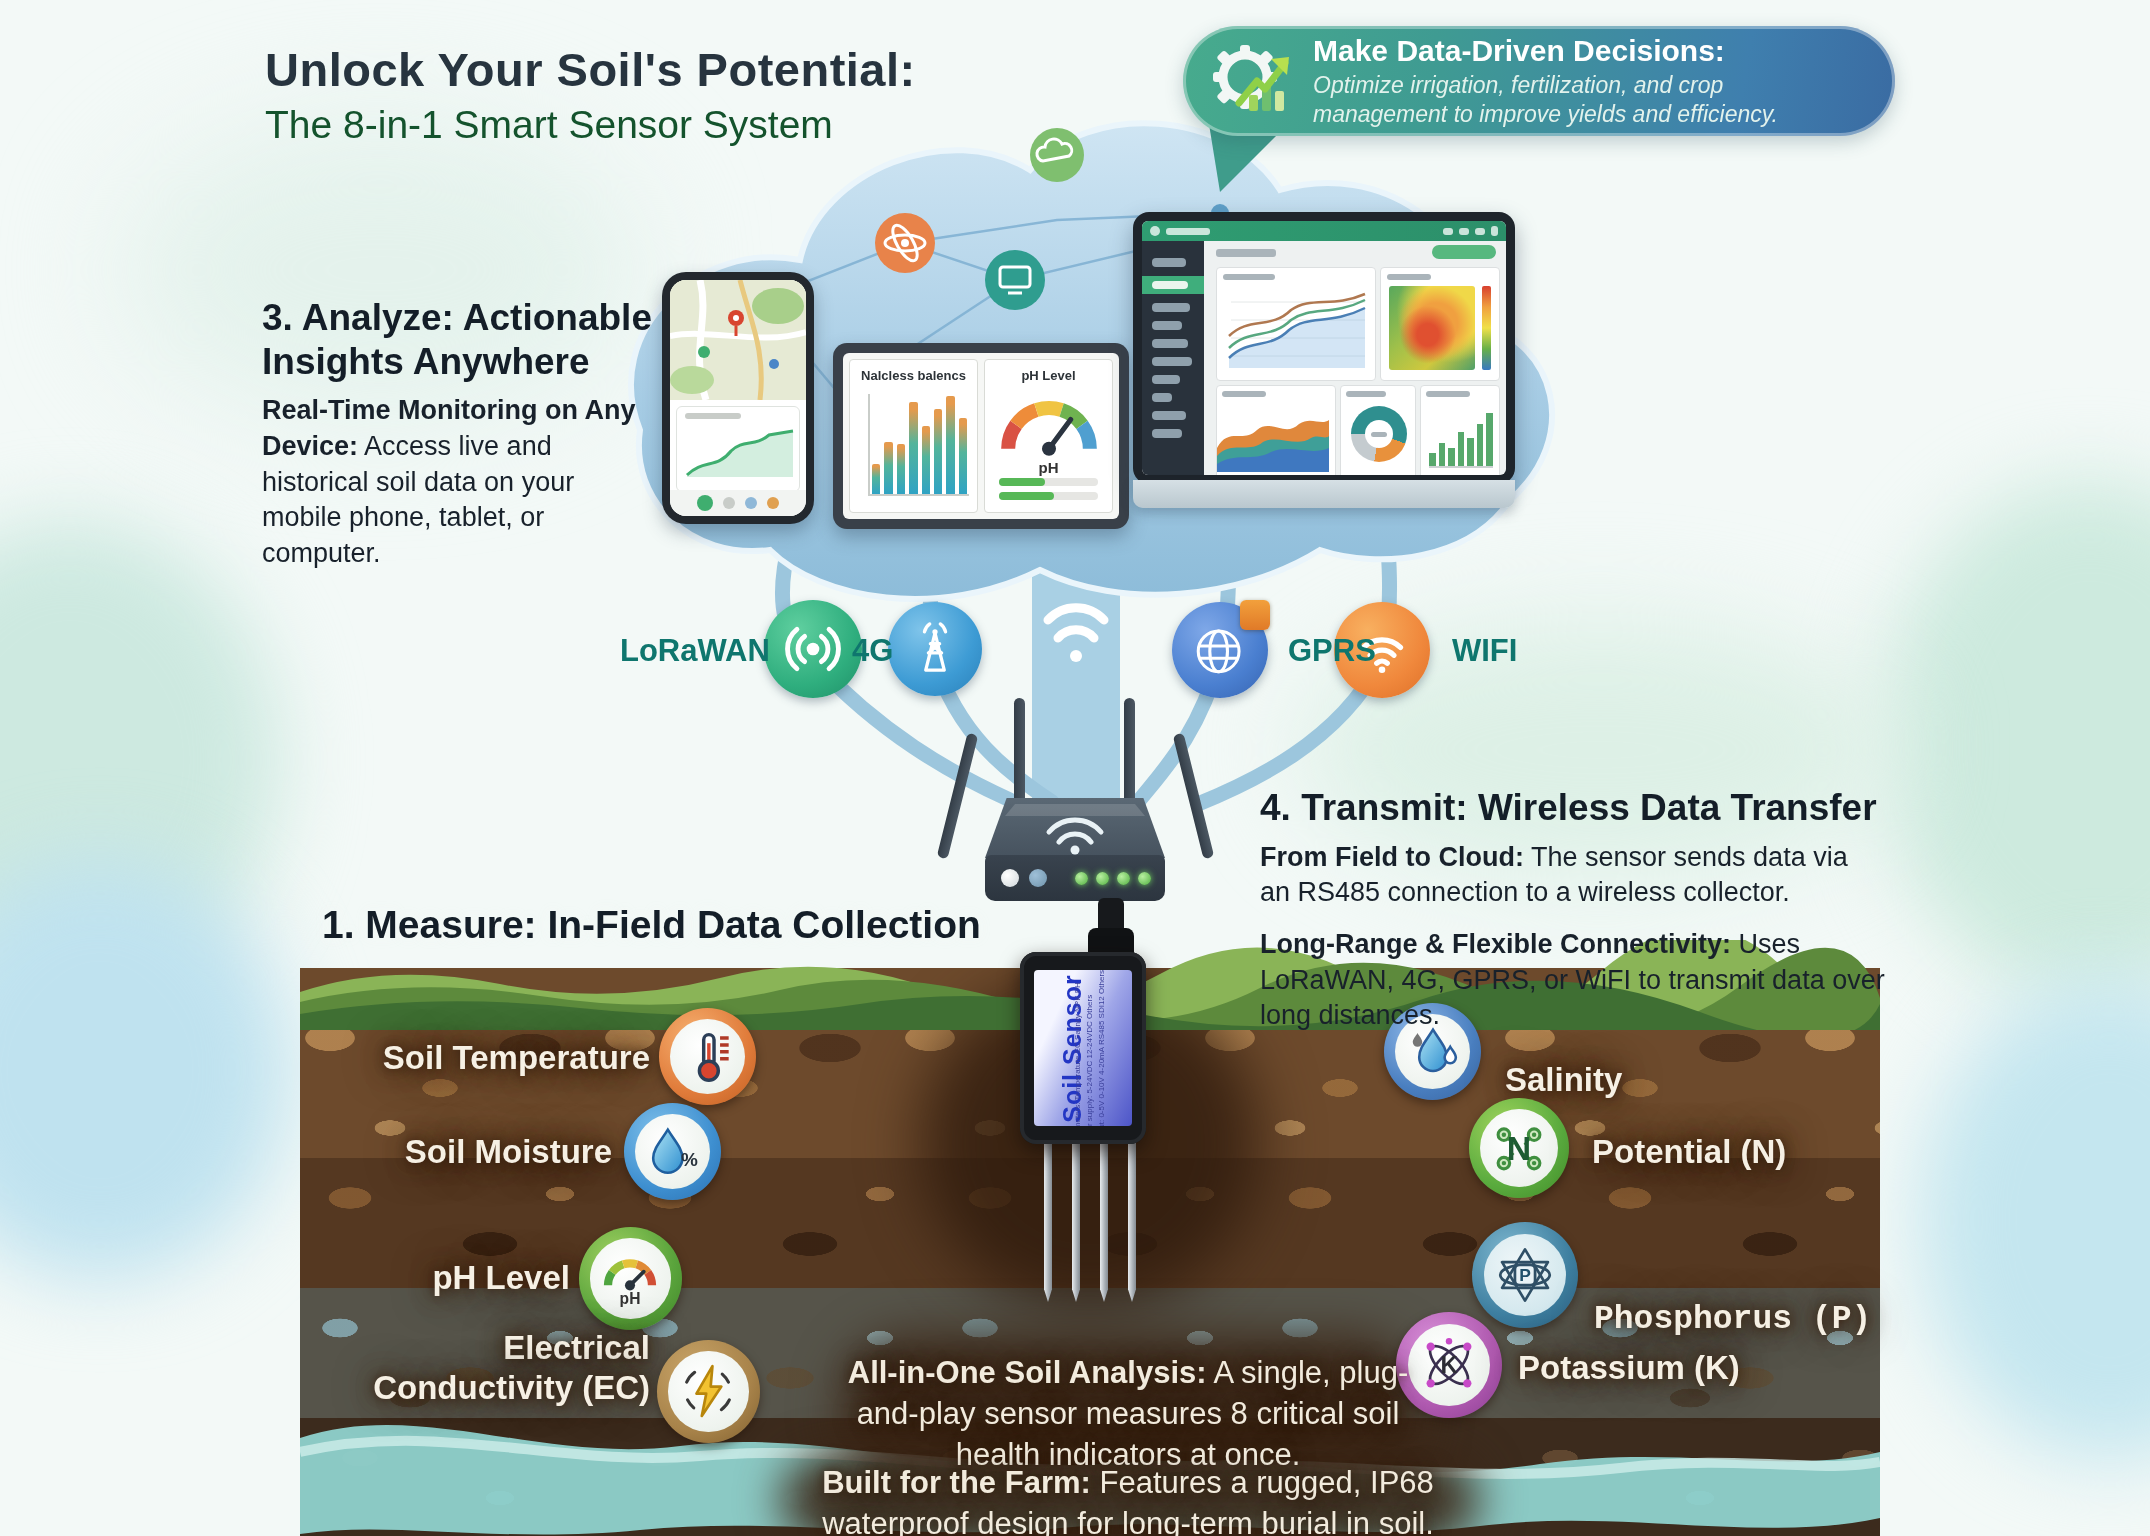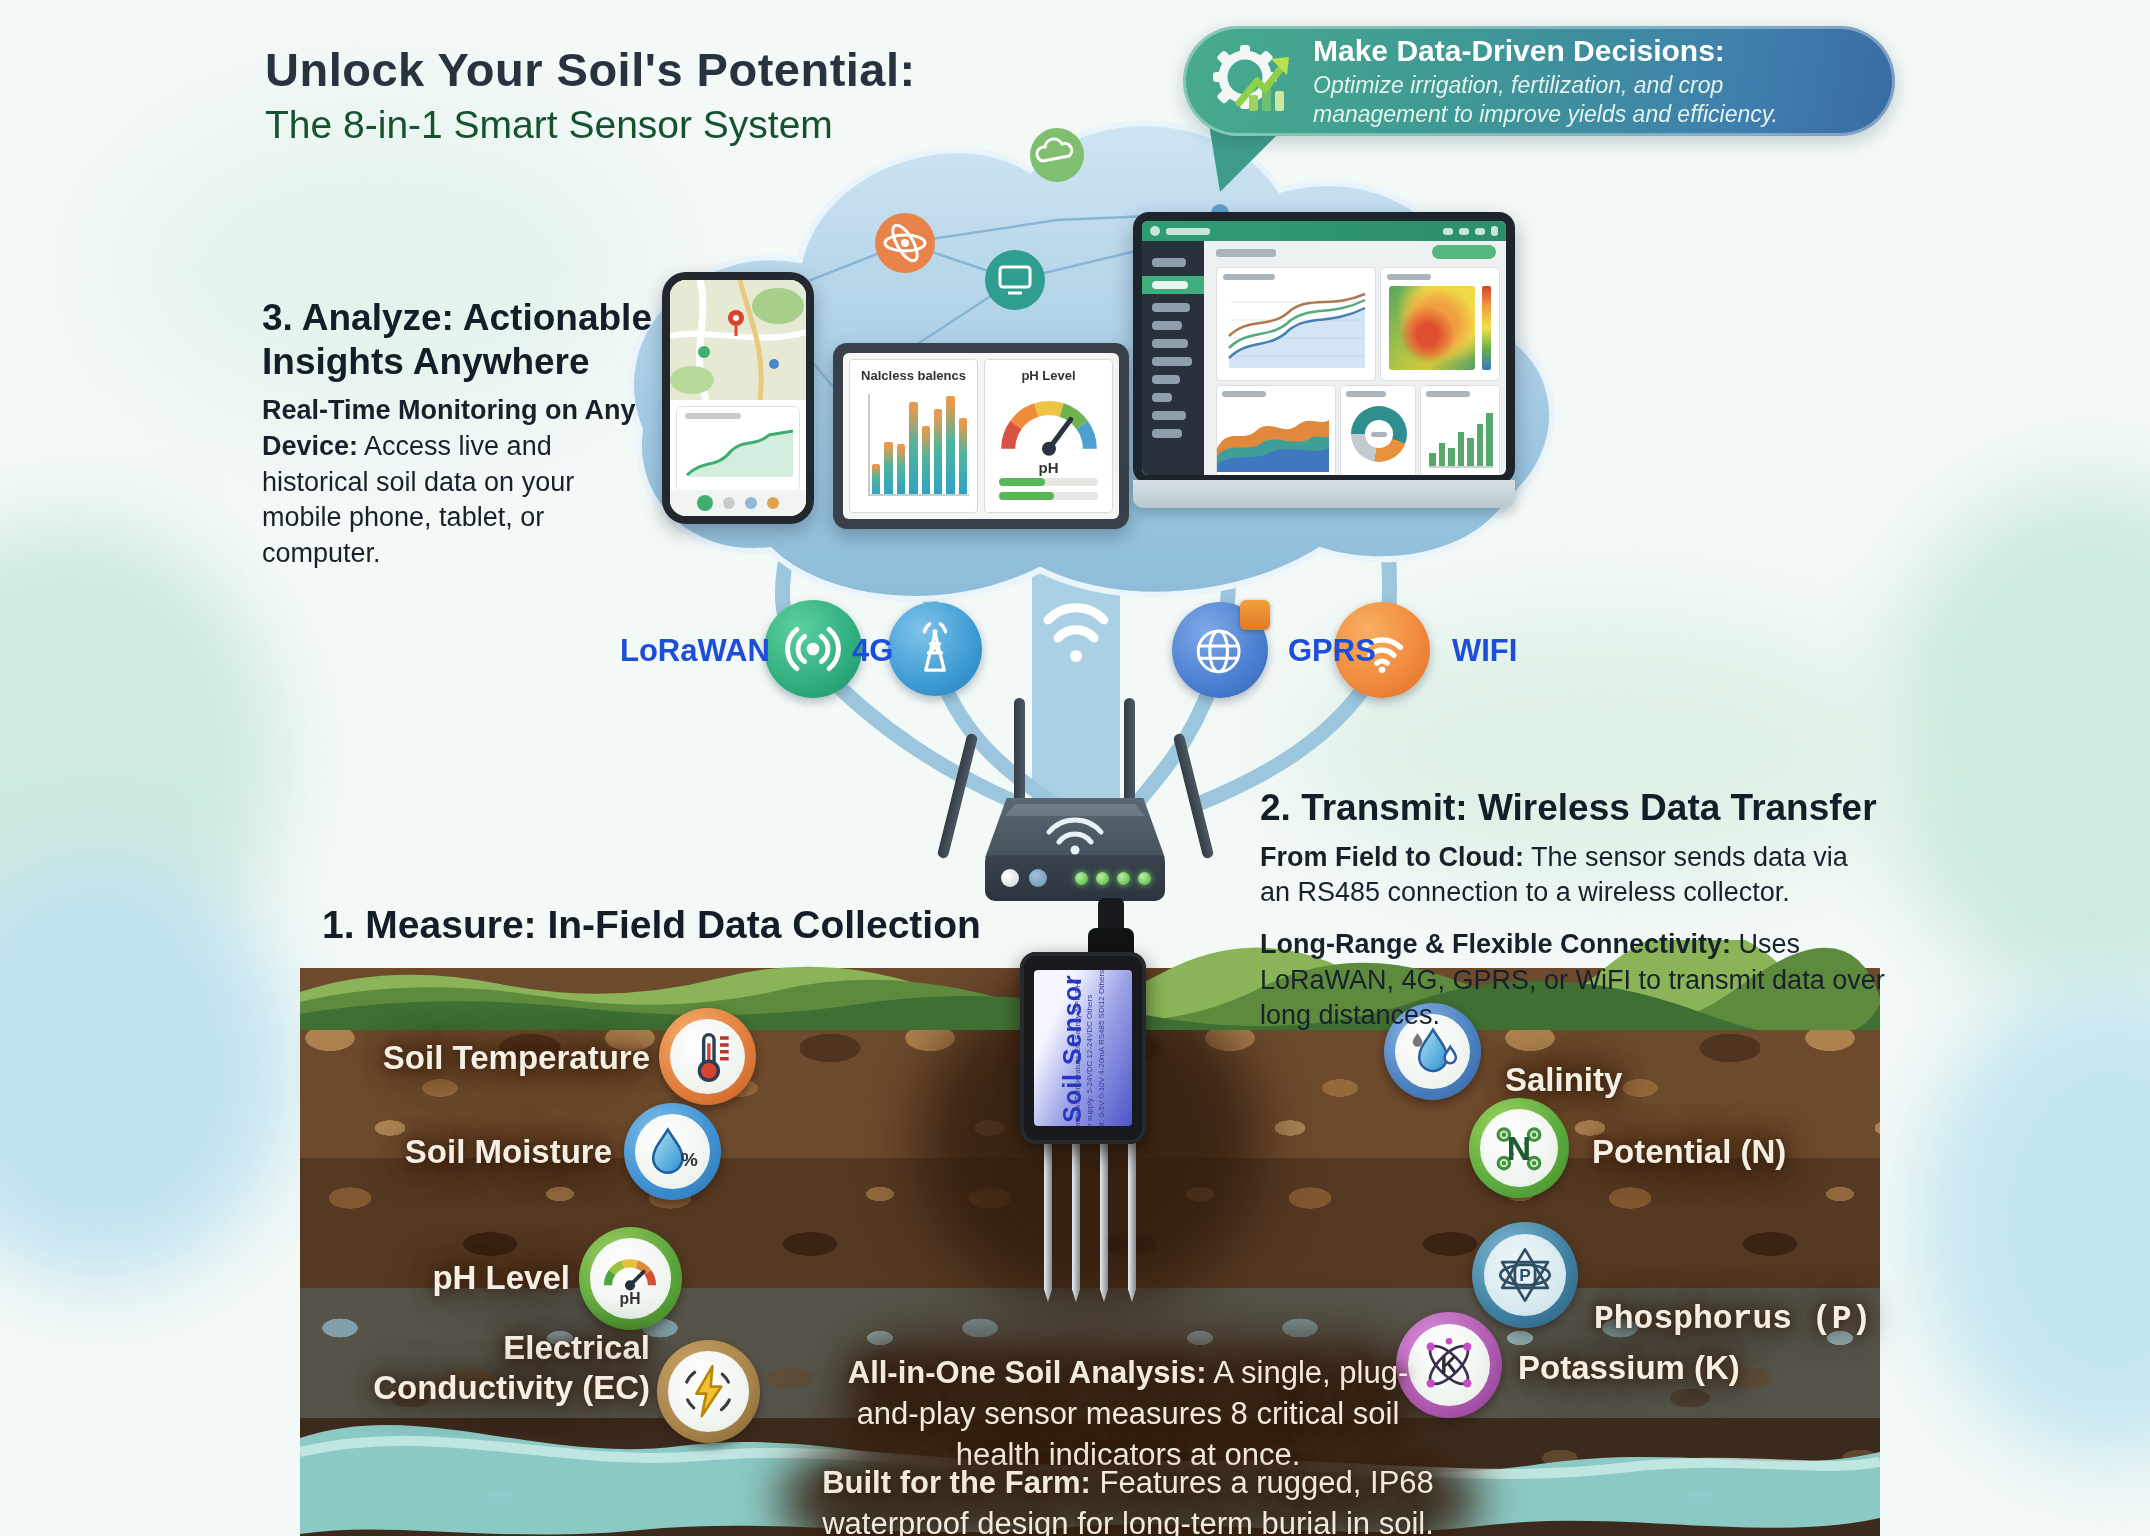--- a/index.html
+++ b/index.html
@@ -6,21 +6,21 @@
   #stage{position:relative;width:2150px;height:1536px;overflow:hidden;
     background:#f3f9f7;font-family:"Liberation Sans",sans-serif;color:#1b2530;}
   .abs{position:absolute;}
   .blob{position:absolute;border-radius:50%;filter:blur(40px);}
   
   .title1{font-size:47px;font-weight:800;color:#27343f;letter-spacing:.5px;}
   .title2{font-size:39px;font-weight:500;color:#14532d;margin-top:6px;}
   .step-head{font-size:37px;font-weight:800;color:#141e28;line-height:1.18;}
   .step-body{font-size:27px;color:#18212b;line-height:1.32;margin-top:10px;}
   .lead{font-weight:800;}
-  .conn-label{font-size:31px;font-weight:800;color:#1d4ed8;}
+  .conn-label{font-size:31px;font-weight:800;color:#0f766e;}
   .soil-label{font-size:33px;font-weight:800;color:#f6f0e4;line-height:1.2;
     text-shadow:0 0 10px rgba(56,33,16,.95),0 0 22px rgba(56,33,16,.9),0 0 40px rgba(56,33,16,.8);}
   .footer-text{font-size:31px;color:#f2ebdd;line-height:1.33;text-align:center;
     text-shadow:0 0 10px rgba(50,30,14,.95),0 0 24px rgba(50,30,14,.9);}
   
   .banner{left:1183px;top:26px;width:712px;height:110px;border-radius:56px;
     background:linear-gradient(100deg,#47ab8d,#3f9b92 35%,#3f7fae 78%,#3a6ba2);
     box-shadow:0 6px 18px rgba(40,80,90,.25), inset 0 0 0 3px rgba(255,255,255,.35);
     display:flex;align-items:center;z-index:9;}
   .banner-text{margin-left:12px;padding-right:26px;}
@@ -221,21 +221,21 @@
   <svg class="abs" width="110" height="90" style="left:1190px;top:118px;z-index:8;">
     <path d="M18,0 L98,6 L30,74 Z" fill="#3f9c8b"></path>
   </svg>
 
   <div class="abs" style="left:262px;top:296px;width:410px;z-index:8;">
     <div class="step-head">3. Analyze: Actionable Insights Anywhere</div>
     <div class="step-body" style="width:398px;"><span class="lead">Real-Time Monitoring on Any Device:</span><span> Access live and historical soil data on your mobile phone, tablet, or computer.</span></div>
   </div>
 
   <div class="abs" style="left:1260px;top:786px;width:640px;z-index:8;">
-    <div class="step-head">2. Transmit: Wireless Data Transfer</div>
+    <div class="step-head">4. Transmit: Wireless Data Transfer</div>
     <div class="step-body" style="width:610px;"><span class="lead">From Field to Cloud:</span><span> The sensor sends data via an RS485 connection to a wireless collector.</span></div>
     <div class="step-body" style="width:640px;margin-top:16px;"><span class="lead">Long-Range &amp; Flexible Connectivity:</span><span> Uses LoRaWAN, 4G, GPRS, or WiFI to transmit data over long distances.</span></div>
   </div>
 
   <div class="abs step-head" style="left:322px;top:902px;font-size:39px;z-index:8;text-shadow:0 0 14px rgba(244,250,246,.9);">1. Measure: In-Field Data Collection</div>
 
   <div class="abs conn-label" style="left:620px;top:633px;z-index:7;">LoRaWAN</div>
   <div class="connwrap" style="left:764px;top:600px;width:98px;height:98px;background:radial-gradient(circle at 35% 30%,#5fcf9f,#2fae7e 60%,#1f8f68);">
     <svg width="70" height="70" viewBox="0 0 100 100" stroke="#fff" stroke-width="7" fill="none" stroke-linecap="round">
       <circle cx="50" cy="50" r="9" fill="#fff" stroke="none"></circle>

